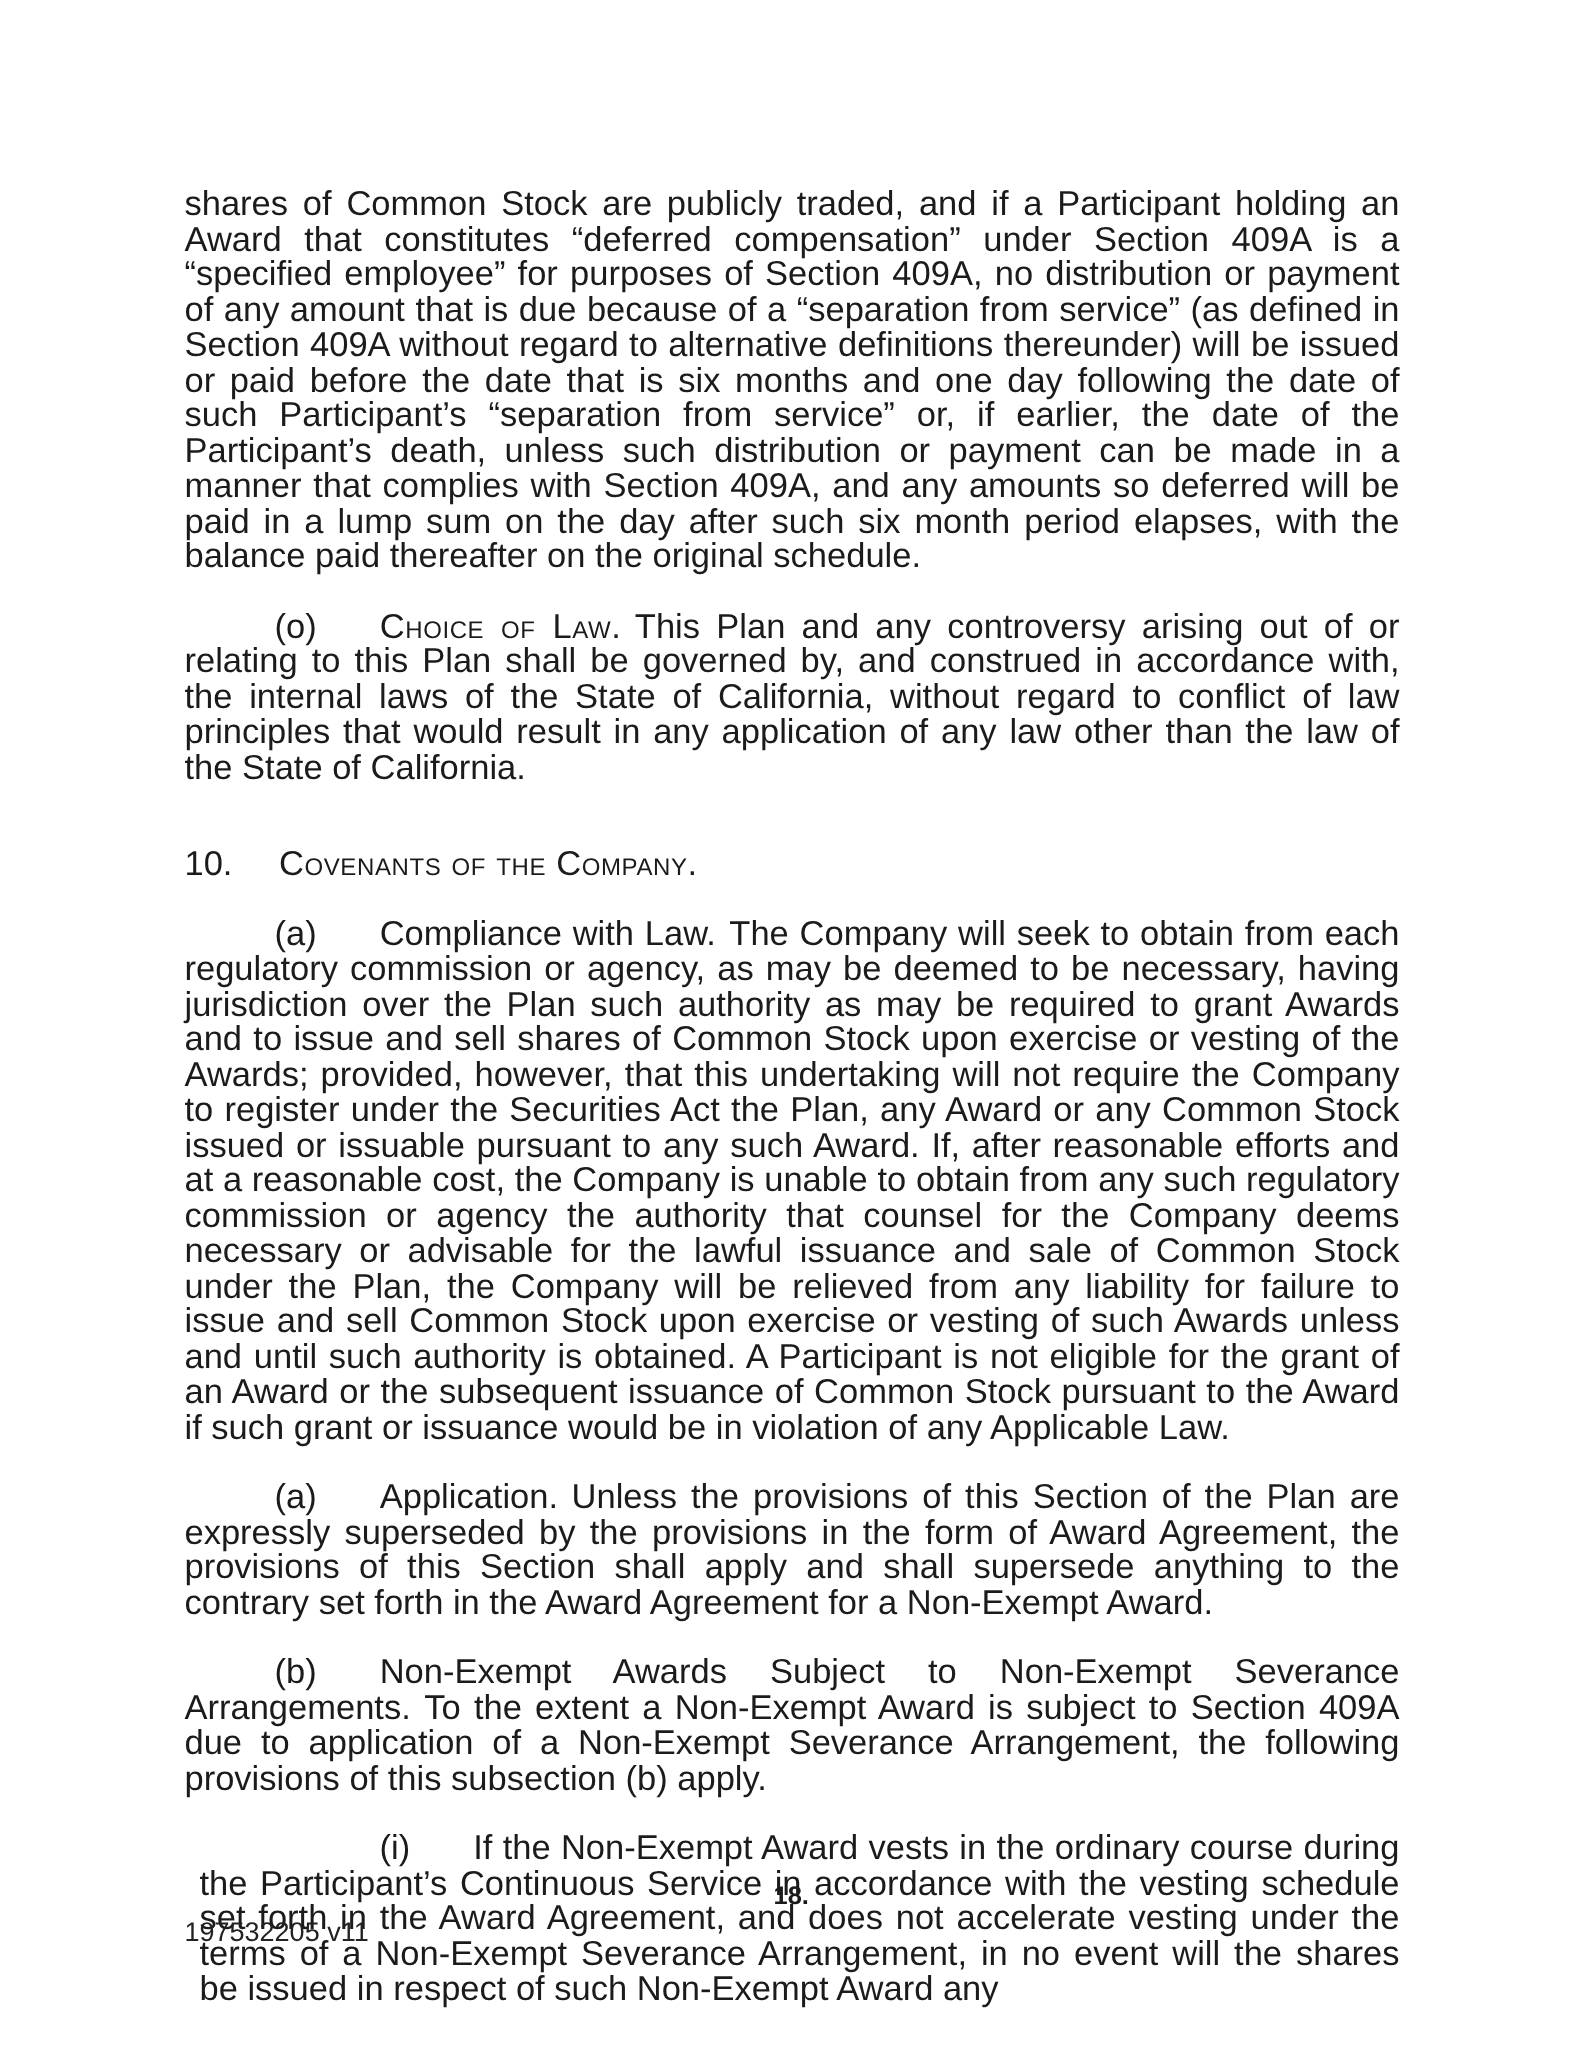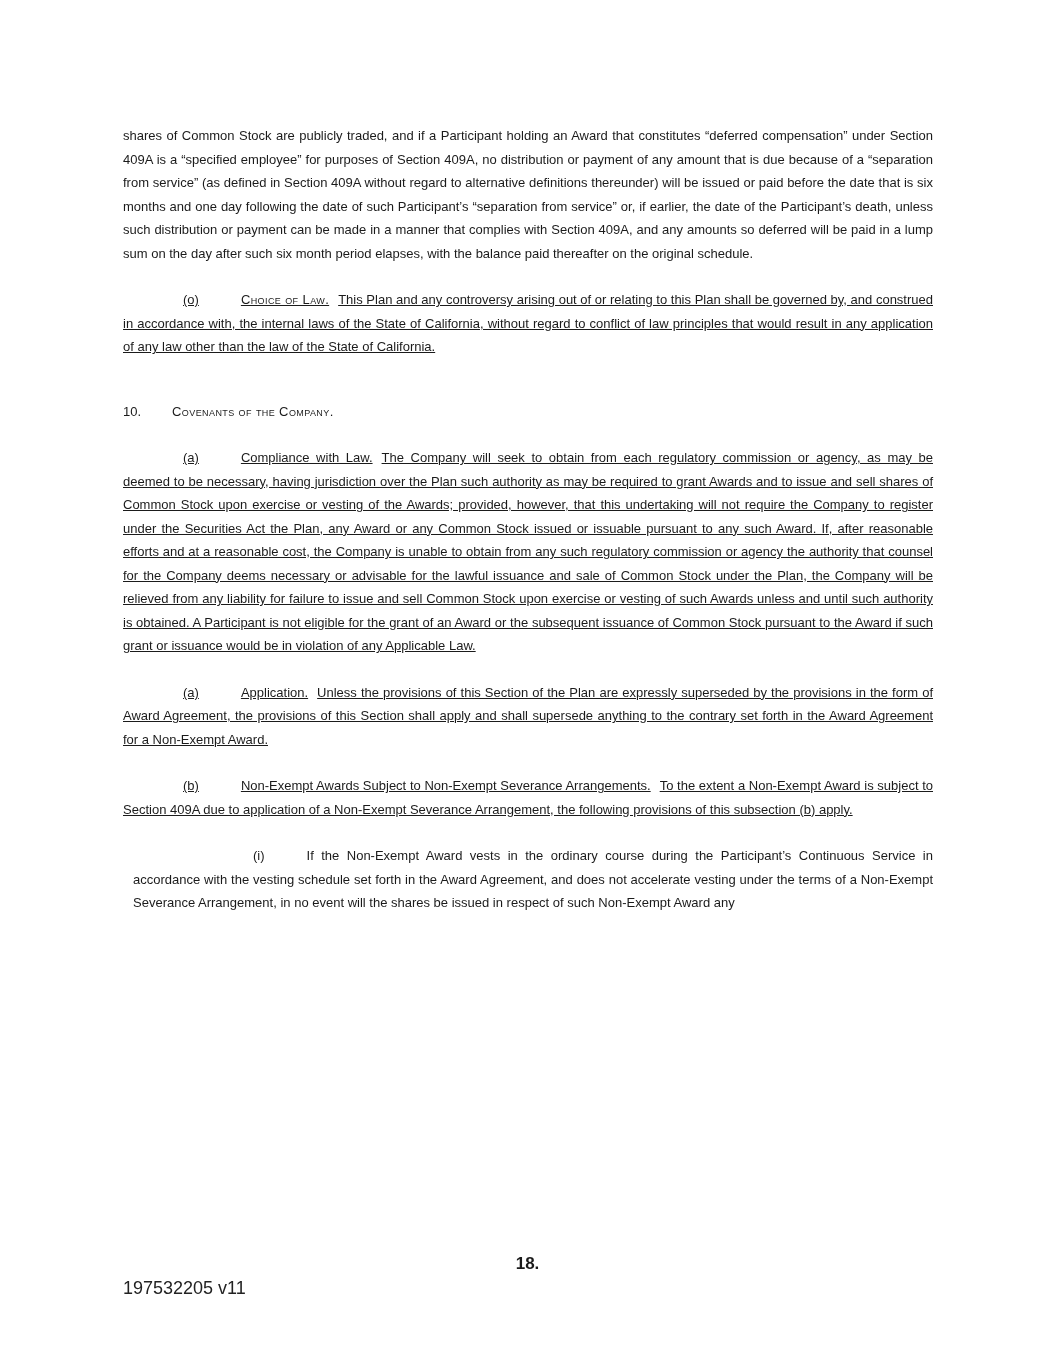--- a/index.html
+++ b/index.html
@@ -17,26 +17,26 @@
     overflow: hidden;
   }
   .content {
     position: absolute;
     left: 123px;
     top: 124px;
     width: 810px;
   }
   .para {
     margin: 0 0 23px 0;
-    font-size: 13px;
+    font-size: 23px;
     line-height: 23.5px;
     text-align: justify;
     text-justify: inter-word;
   }
-  .para.first-indent { text-indent: 60px; text-decoration: underline; }
+  .para.first-indent { text-indent: 60px; }
   .para.heading { text-align: left; margin-bottom: 23px; margin-top: 41px; }
   .para.sub-i { margin-left: 10px; text-indent: 120px; margin-top: 20px; }
   .tab  { display: inline-block; width: 42px; }
   .tab-h{ display: inline-block; width: 31px; }
   .sp   { display: inline-block; width: 9px; }
   .smallcaps {
     font-variant: small-caps;
     letter-spacing: 0.4px;
   }
   .footer-page {

